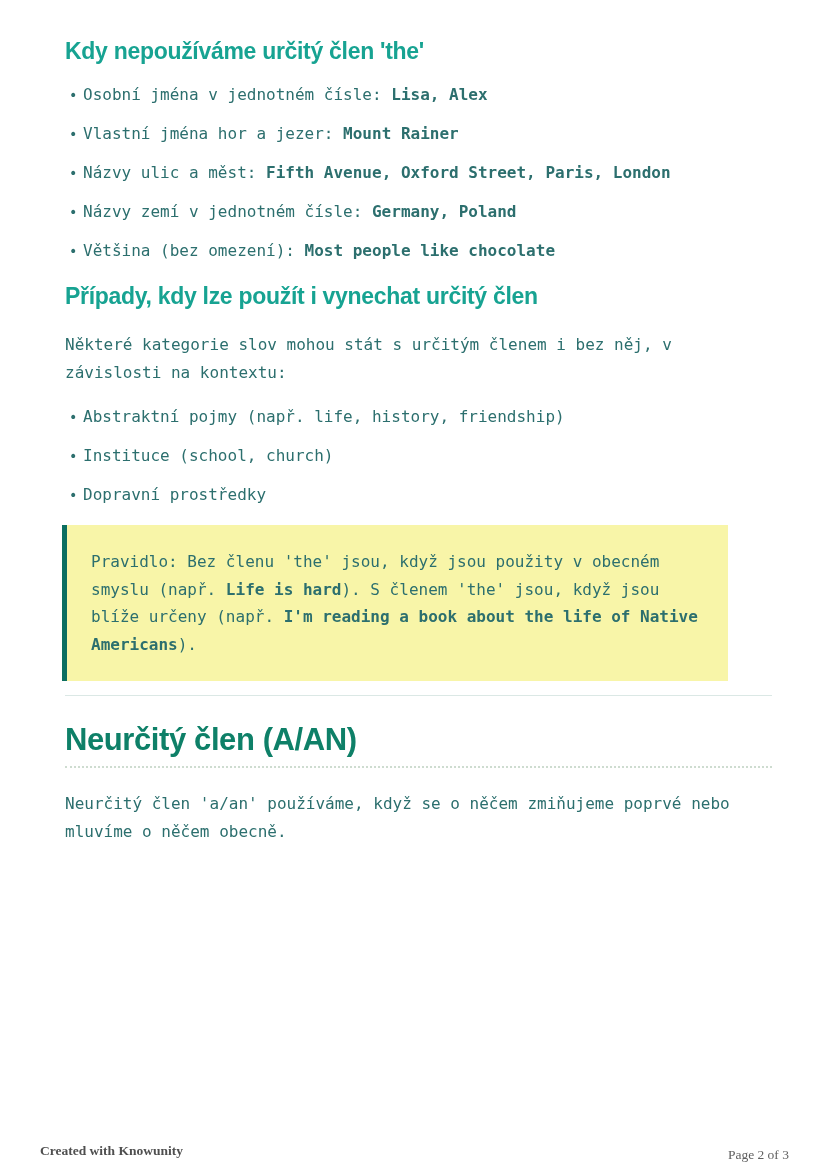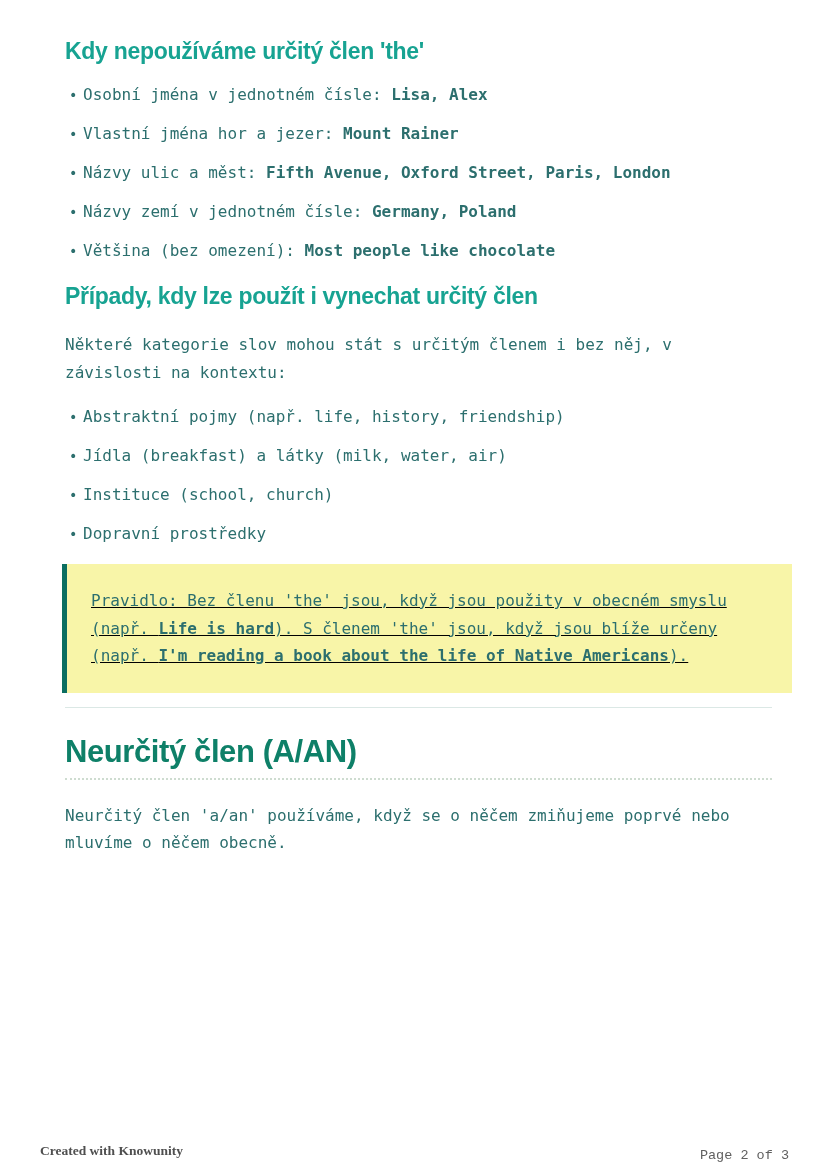--- a/index.html
+++ b/index.html
@@ -49,26 +49,25 @@
   strong { font-weight: 700; color: inherit; }
   p.para {
     font-size: 16px;
     line-height: 27.5px;
     color: var(--body_text, #2c6f6e);
     margin: 0 0 22px 0;
     max-width: 700px;
   }
   .callout {
     box-sizing: border-box;
-    width: 730px;
+    width: 666px;
     margin: 0 0 14px -3px;
     background: var(--callout_bg, #f8f5a8);
     border-left: 5px solid var(--callout_border, #0c6e61);
     padding: 23px 20px 23px 24px;
-    text-decoration: underline;
   }
   .callout p {
     margin: 0;
     font-size: 16px;
     line-height: 27.5px;
     color: var(--body_text, #2c6f6e);
     max-width: 652px;
   }
   hr.divider {
     border: none;
@@ -94,21 +93,21 @@
     bottom: 12px;
     font-family: "Liberation Serif", serif;
     font-weight: 700;
     font-size: 13.5px;
     color: var(--footer_left, #4f4f4f);
   }
   .footer-right {
     position: absolute;
     right: 39px;
     bottom: 8px;
-    font-family: Liberation Mono, monospace;
+    font-family: Liberation Serif, serif;
     font-size: 13.5px;
     color: var(--footer_right, #606060);
   }
 </style>
 </head>
 <body>
 
 <div class="page">
   <main class="content">
 
@@ -121,21 +120,20 @@
       <li><span class="marker">•</span><span><span>Názvy zemí v jednotném čísle: </span><strong>Germany, Poland</strong></span></li>
       <li><span class="marker">•</span><span><span>Většina (bez omezení): </span><strong>Most people like chocolate</strong></span></li>
     </ul>
 
     <h2 class="section-heading">Případy, kdy lze použít i vynechat určitý člen</h2>
 
     <p class="para">Některé kategorie slov mohou stát s určitým členem i bez něj, v závislosti na kontextu:</p>
 
     <ul class="bullet-list">
       <li><span class="marker">•</span><span>Abstraktní pojmy (např. life, history, friendship)</span></li>
-      <li><span class="marker">•</span><span>Jídla (breakfast) a látky (milk, water, air)</span></li>
       <li><span class="marker">•</span><span>Instituce (school, church)</span></li>
       <li><span class="marker">•</span><span>Dopravní prostředky</span></li>
     </ul>
 
     <aside class="callout">
       <p><span>Pravidlo: Bez členu 'the' jsou, když jsou použity v obecném smyslu (např. </span><strong>Life is hard</strong><span>). S členem 'the' jsou, když jsou blíže určeny (např. </span><strong>I'm reading a book about the life of Native Americans</strong><span>).</span></p>
     </aside>
 
     <hr class="divider">
 

